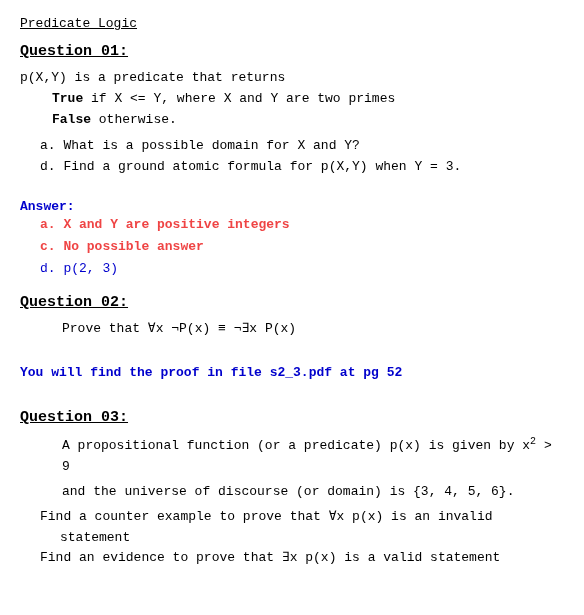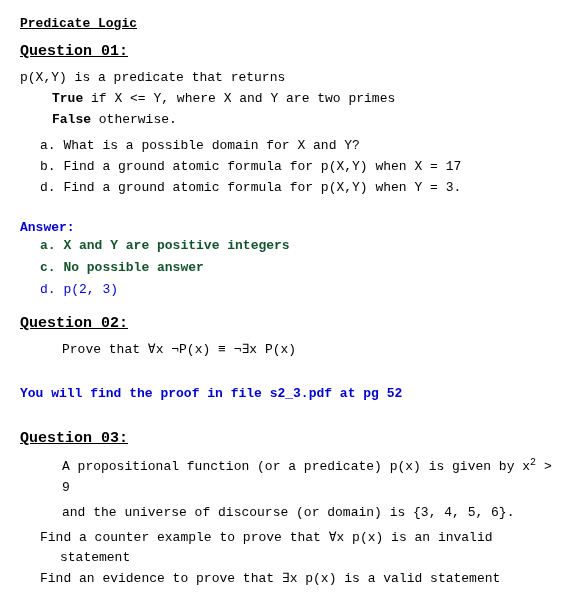--- a/index.html
+++ b/index.html
@@ -10,21 +10,21 @@
     body {
       background: #ffffff;
       font-family: 'Courier New', Courier, monospace;
       font-size: 13px;
       color: #000000;
       padding: 16px 20px;
       width: 584px;
       min-height: 615px;
     }
     .title {
-      font-weight: bold;
+      font-weight: normal;
       text-decoration: underline;
       margin-bottom: 12px;
       font-size: 13px;
     }
     .question-heading {
       font-weight: bold;
       text-decoration: underline;
       margin-bottom: 8px;
       font-size: 15px;
     }
@@ -54,21 +54,21 @@
     .answer-label {
       font-weight: bold;
       color: #0000cc;
     }
     .answer-item {
       padding-left: 20px;
       line-height: 1.7;
     }
     .answer-item-bold {
       font-weight: bold;
-      color: #14532d;
+      color: #ef4444;
     }
     .proof-link {
       color: #0000cc;
       font-weight: bold;
       margin-top: 6px;
     }
     .normal-text {
       line-height: 1.6;
       margin-bottom: 4px;
       margin-left: 42px;
@@ -94,21 +94,20 @@
       <span>p(X,Y) is a predicate that returns</span><br>
       <span class="indent1">
         <span class="bold-keyword">True</span><span> if X &lt;= Y, where X and Y are two primes</span>
       </span><br>
       <span class="indent1">
         <span class="bold-keyword">False</span><span> otherwise.</span>
       </span>
     </div>
 
     <div class="list-item">a. What is a possible domain for X and Y?</div>
-    <div class="list-item">b. Find a ground atomic formula for p(X,Y) when X = 17</div>
     <div class="list-item">d. Find a ground atomic formula for p(X,Y) when Y = 3.</div>
 
     <br>
     <div class="answer-block">
       <span class="answer-label">Answer:</span><br>
       <div class="answer-item">
         <span class="answer-item-bold">a. X and Y are positive integers</span>
       </div>
       <div class="answer-item">
         <span class="answer-item-bold">c. No possible answer</span>

